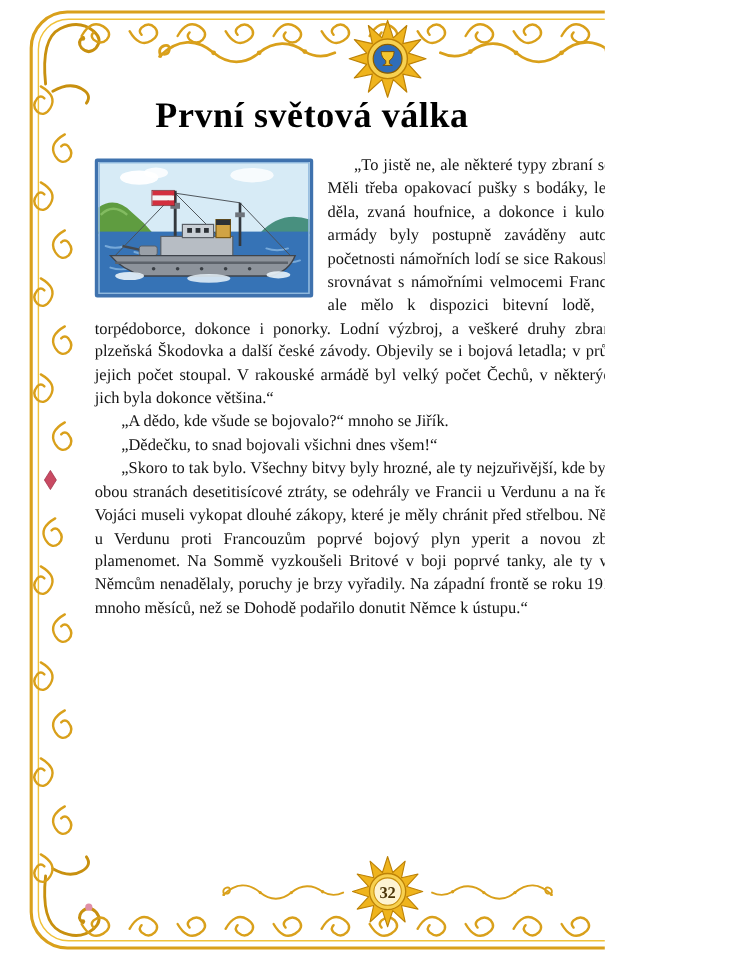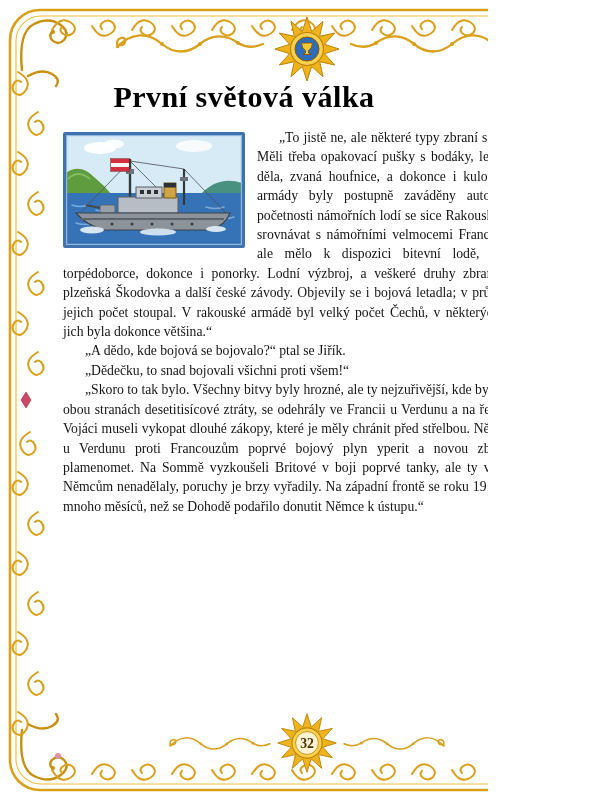--- a/index.html
+++ b/index.html
@@ -1,17 +1,17 @@
 <!DOCTYPE html>
 <html lang="cs"><head>
 <meta charset="utf-8">
 <style>
   html,body{margin:0;padding:0;background:#ffffff;}
   .page{position:relative;width:488px;height:800px;background:#ffffff;overflow:hidden;
-        font-family:"Liberation Serif",serif;color:#141414;}
+        font-family:"Liberation Serif",serif;color:#141414;margin-left:16px;}
   .frame{position:absolute;left:0;top:0;width:614px;height:800px;}
   .title{position:absolute;top:80px;left:0;width:100%;margin:0;text-align:center;
          font-size:30px;font-weight:bold;letter-spacing:0.5px;color:#000;}
   .body-text{position:absolute;top:128px;left:63px;width:489px;
              font-size:13.7px;line-height:19.4px;text-align:justify;}
   .para{margin:0;text-indent:22px;}
   .illustration{float:left;width:182px;height:116px;margin:4px 12px 4px 0;
                 border:3px solid #3f72ae;border-radius:2px;box-sizing:border-box;background:#d7ebf6;}
   .illustration svg{display:block;width:100%;height:100%;}
   .fl{position:absolute;}
@@ -188,22 +188,22 @@
         <circle cx="86" cy="89" r="1.5" fill="#3a3f45"></circle>
         <circle cx="106" cy="89" r="1.5" fill="#3a3f45"></circle>
         <circle cx="126" cy="89" r="1.5" fill="#3a3f45"></circle>
         <ellipse cx="26" cy="95" rx="12" ry="3.4" fill="#e9f3fa" opacity="0.9"></ellipse>
         <ellipse cx="92" cy="97" rx="18" ry="3.6" fill="#e9f3fa" opacity="0.85"></ellipse>
         <ellipse cx="150" cy="94" rx="10" ry="3" fill="#e9f3fa" opacity="0.9"></ellipse>
         <rect x="0.6" y="0.6" width="174.8" height="108.8" fill="none" stroke="#8fb8dd" stroke-width="1.2"></rect>
       </svg>
     </div>
     <p class="para">„To jistě ne, ale některé typy zbraní se používají. Měli třeba opakovací pušky s bodáky, lehká i těžká děla, zvaná houfnice, a dokonce i kulomety; a do armády byly postupně zaváděny automobily. V početnosti námořních lodí se sice Rakousko nemohlo srovnávat s námořními velmocemi Francií a Anglií, ale mělo k dispozici bitevní lodě, křižníky i torpédoborce, dokonce i ponorky. Lodní výzbroj, a veškeré druhy zbraní vyráběla plzeňská Škodovka a další české závody. Objevily se i bojová letadla; v průběhu války jejich počet stoupal. V rakouské armádě byl velký počet Čechů, v některých oddílech jich byla dokonce většina.“</p>
-    <p class="para">„A dědo, kde bojová se bojovalo?“ ptal se Jiřík.</p>
-    <p class="para">„Dědečku, to snad bojovali všichni proti všem!“</p>
+    <p class="para">„A dědo, kde všude se bojovalo?“ mnoho se Jiřík.</p>
+    <p class="para">„Dědečku, to snad bojovali všichni dnes všem!“</p>
     <p class="para">„Skoro to tak bylo. Všechny bitvy byly hrozné, ale ty nejzuřivější, kde byly denně na obou stranách desetitisícové ztráty, se odehrály ve Francii u Verdunu a na řece Sommě. Vojáci museli vykopat dlouhé zákopy, které je měly chránit před střelbou. Němci použili u Verdunu proti Francouzům poprvé bojový plyn yperit a novou zbraní byl i plamenomet. Na Sommě vyzkoušeli Britové v boji poprvé tanky, ale ty velké škody Němcům nenadělaly, poruchy je brzy vyřadily. Na západní frontě se roku 1916 bojovalo mnoho měsíců, než se Dohodě podařilo donutit Němce k ústupu.“</p>
   </div>
 
   <svg class="fl fl-bottom-left" viewBox="0 0 152 30" xmlns="http://www.w3.org/2000/svg">
     <g stroke="#d9a01b" stroke-width="2.3" stroke-linecap="round" fill="none">
       <path d="M3,17 C18,2 34,2 48,14 C60,24 74,24 86,14 C98,4 112,4 124,13 Q136,20 149,14"></path>
       <path d="M4,17 Q1,10 7,8 Q12,7 11,12 Q10,16 5,15"></path>
     </g>
     <circle cx="48" cy="14" r="2" fill="#d9a01b"></circle>
     <circle cx="86" cy="14" r="2" fill="#d9a01b"></circle>

